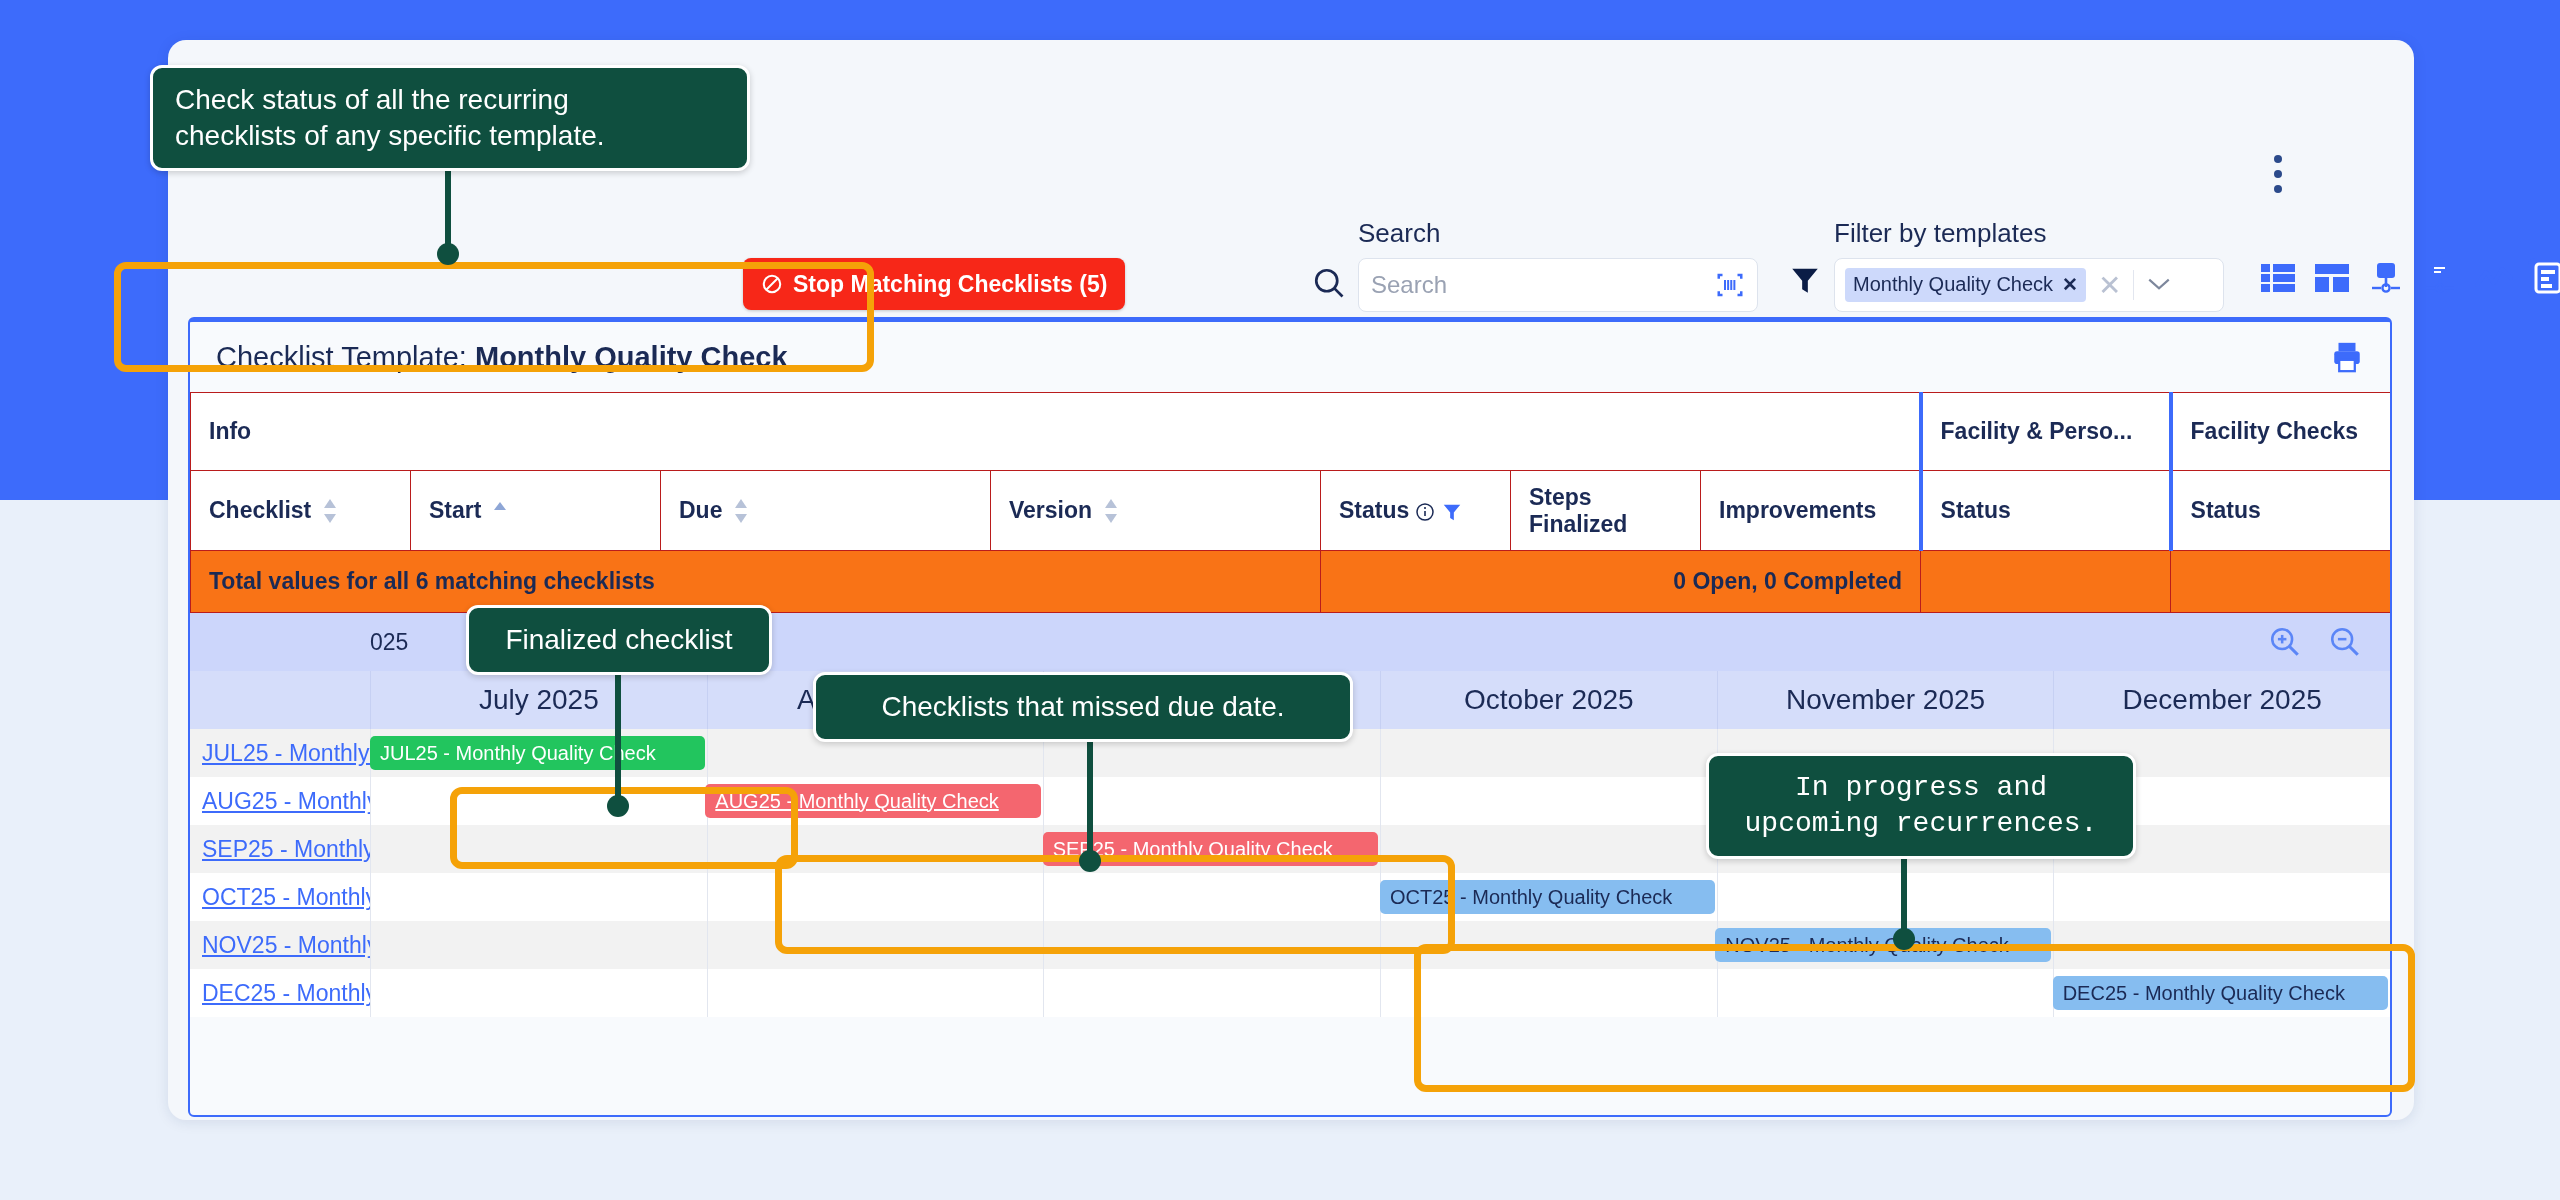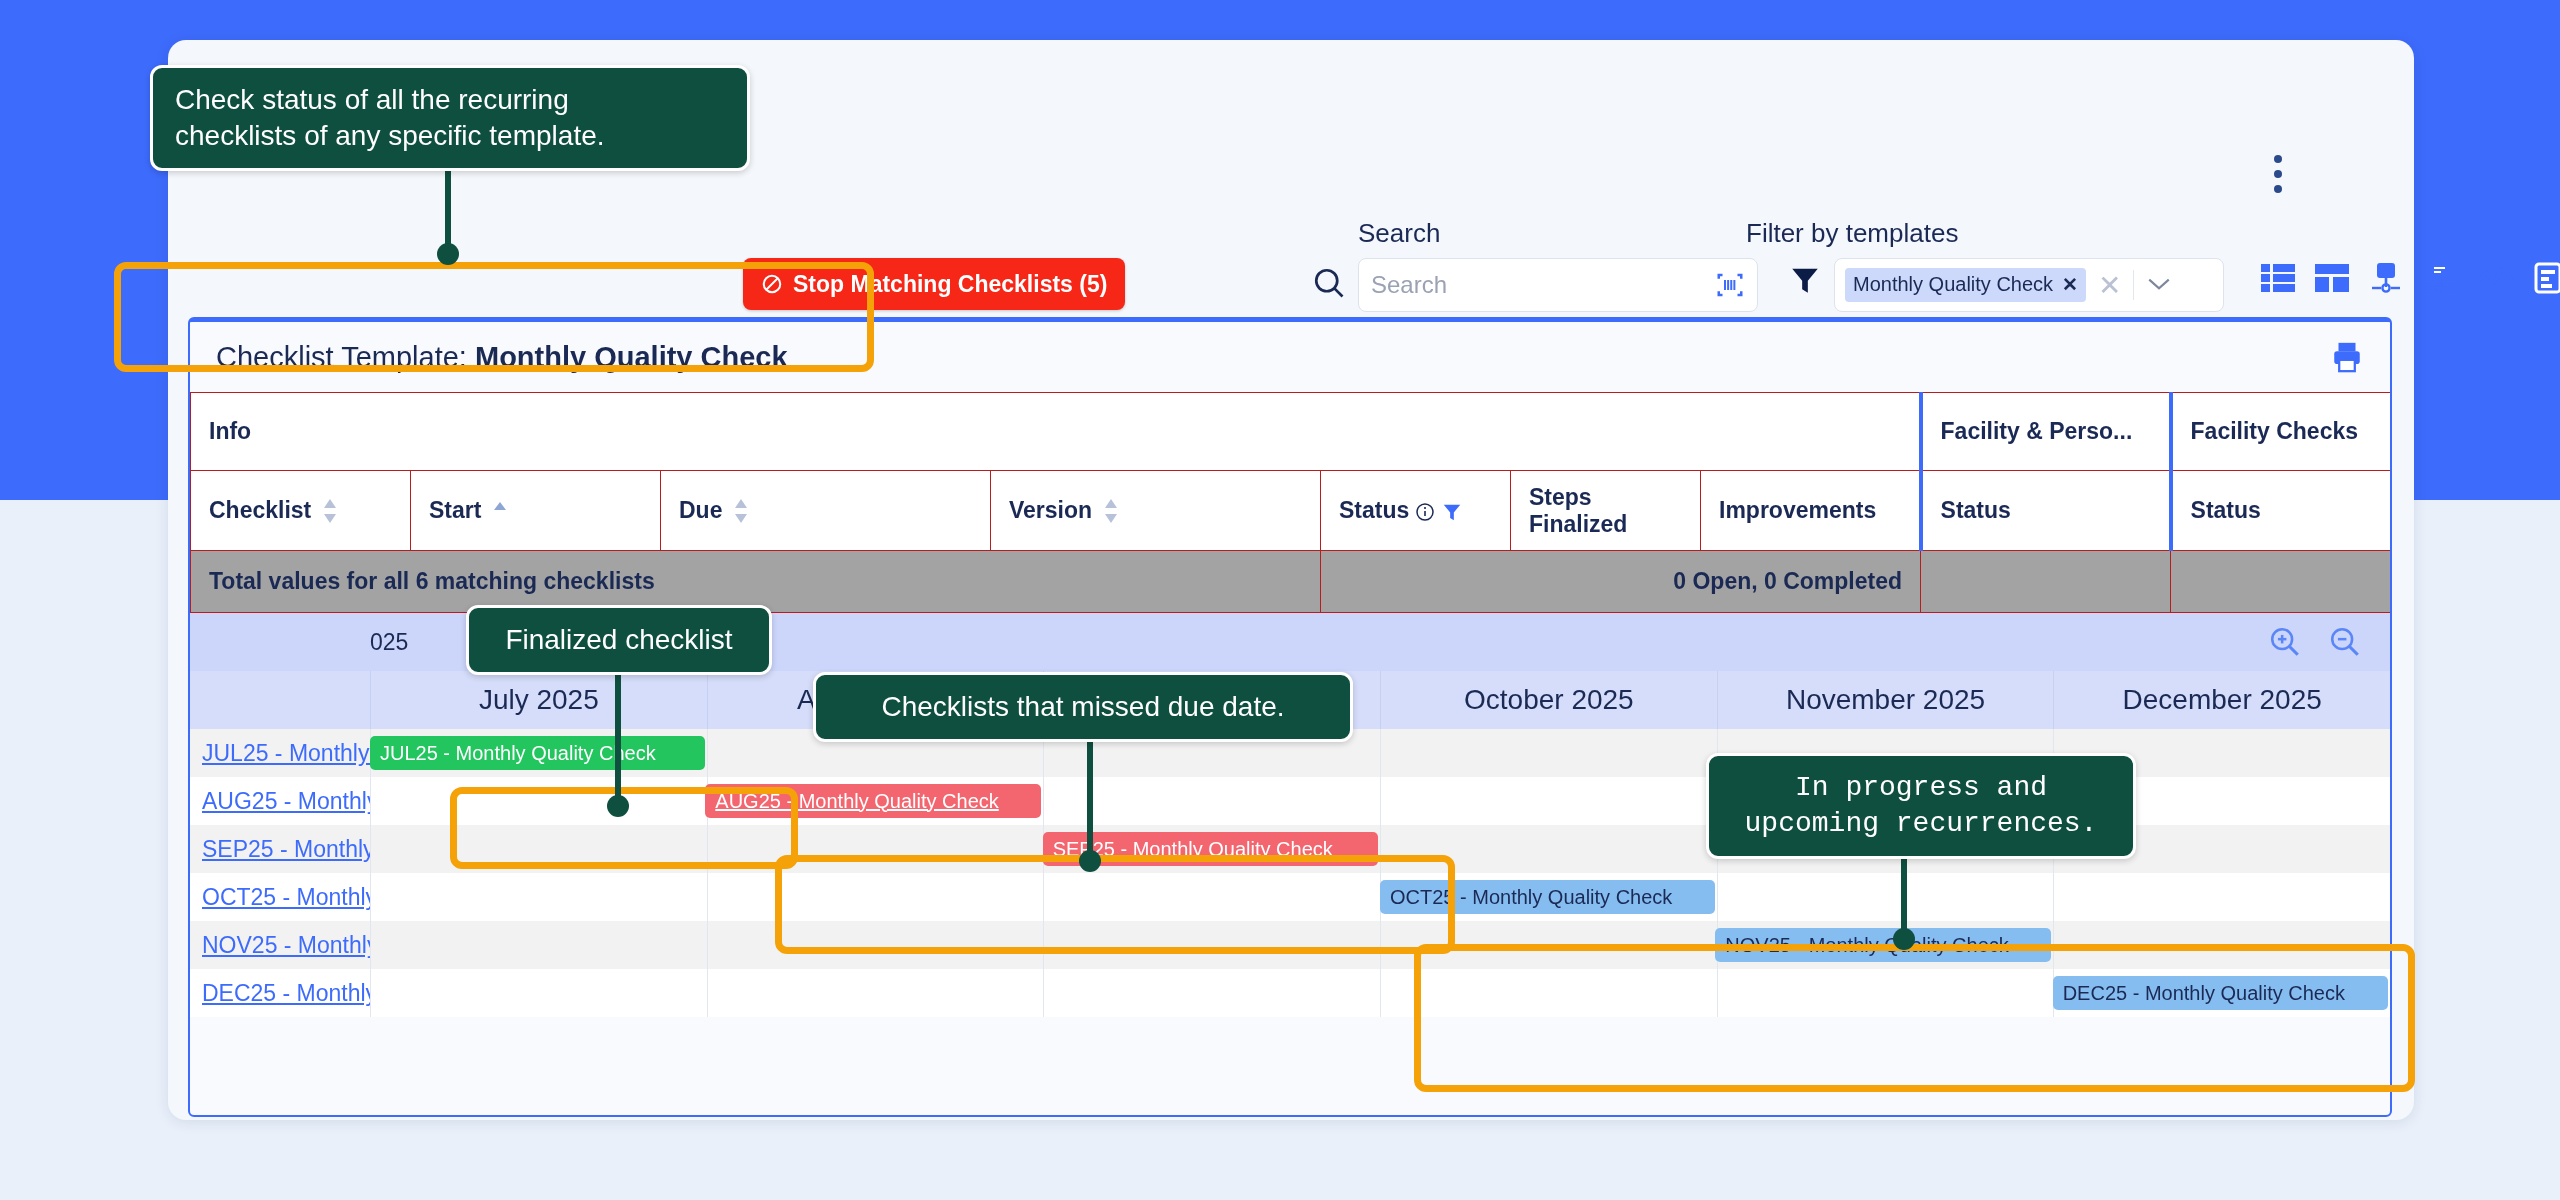--- a/index.html
+++ b/index.html
@@ -102,21 +102,21 @@
   #print-icon { cursor: pointer; }
 
   
   table.grid { border-collapse: collapse; width: 2200px; table-layout: fixed; background:#fff;}
   table.grid th, table.grid td {
     border: 1px solid #b91c1c; font-size: 23px; color:#1b2a55; text-align:left;
     padding: 0 18px; font-weight:700; vertical-align: middle;
   }
   tr.grp-row th { height: 78px; }
   tr.col-row th { height: 80px; }
-  td.total { font-weight:400; height:62px; border:none; border-right:1px solid #e6eaf1; background:#a3a3a3;}
+  td.total { font-weight:400; height:62px; border:none; border-right:1px solid #e6eaf1; background:#f97316;}
   .grpsep { border-left: 4px solid #3d6bfb !important; }
   .sortic { display:inline-block; margin-left: 10px; vertical-align: middle;}
   .infoic { display:inline-block; margin-left:6px; vertical-align:middle;}
 
   
   #gantt { background:#fff; }
   #gantt-top {
     height: 58px; background:#ccd6fb; display:flex; align-items:center;
     position: relative; padding-left: 180px;
   }
@@ -169,21 +169,21 @@
 
   <div id="kebab">
     <i></i>
       <i></i>
       <i></i>
   </div>
 
   <div id="toolbar">
 
     <div class="tb-label" style="left:1190px; top:8px;">Search</div>
-    <div class="tb-label" style="left:1578px; top:8px;">Filter by templates</div>
+    <div class="tb-label" style="left:1666px; top:8px;">Filter by templates</div>
 
     <button id="stop-btn">
       <svg class="ban-icon" viewBox="0 0 24 24">
         <circle cx="12" cy="12" r="9" fill="none" stroke="#fff" stroke-width="2.2"></circle>
         <line x1="6" y1="18" x2="18" y2="6" stroke="#fff" stroke-width="2.2"></line>
       </svg>
       <span>Stop Matching Checklists (5)</span>
     </button>
 
     <svg id="search-mag" width="36" height="36" viewBox="0 0 24 24">

